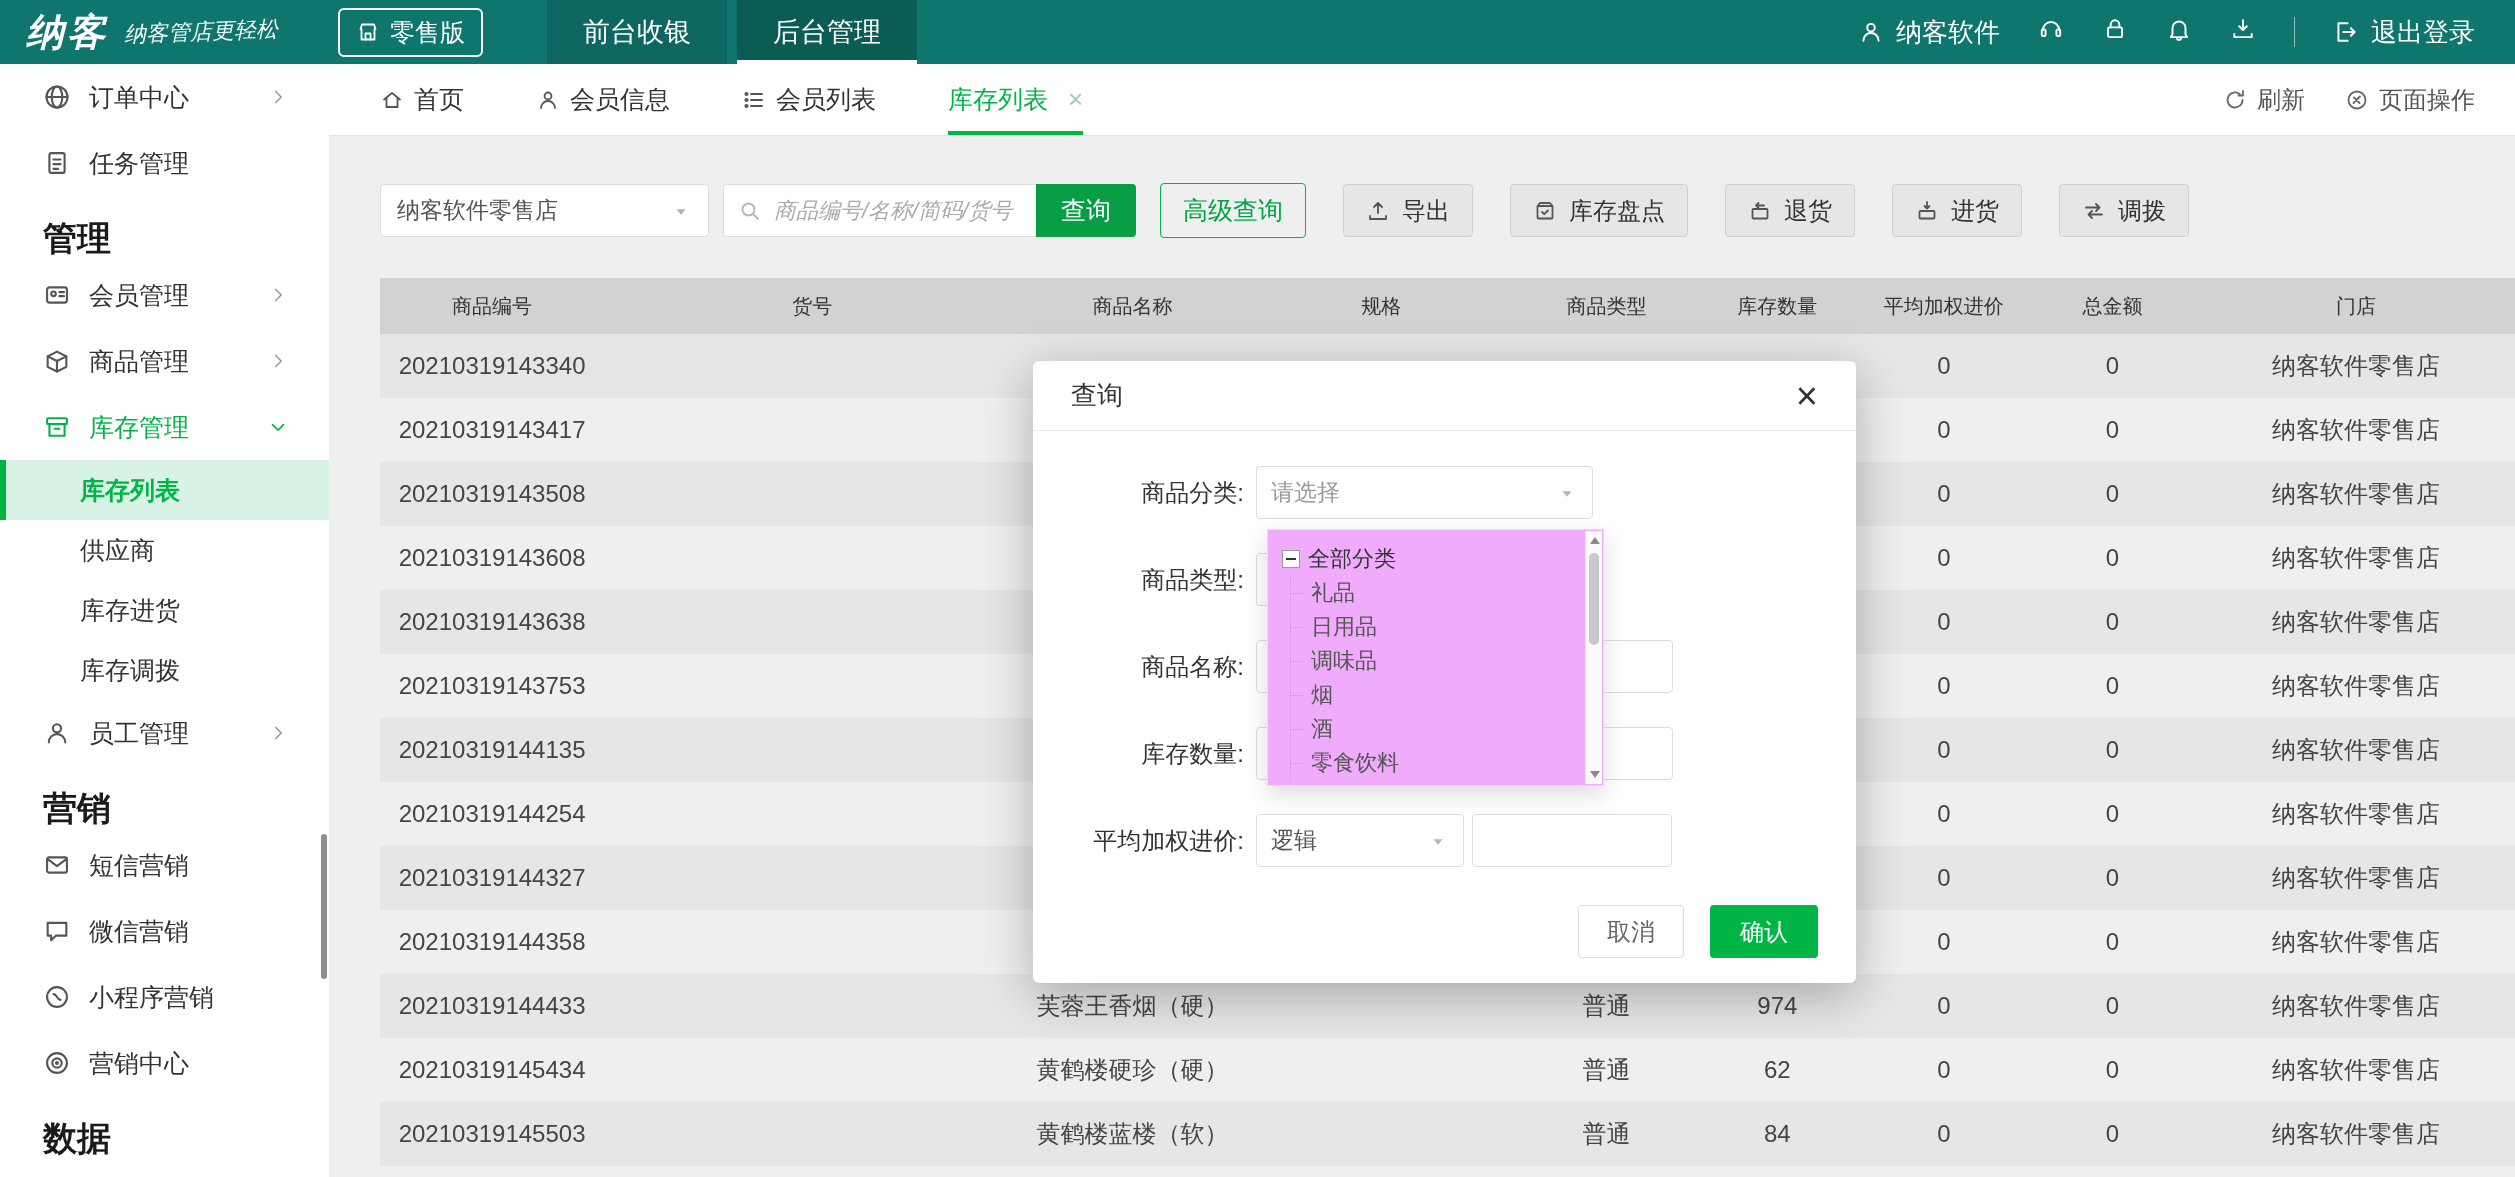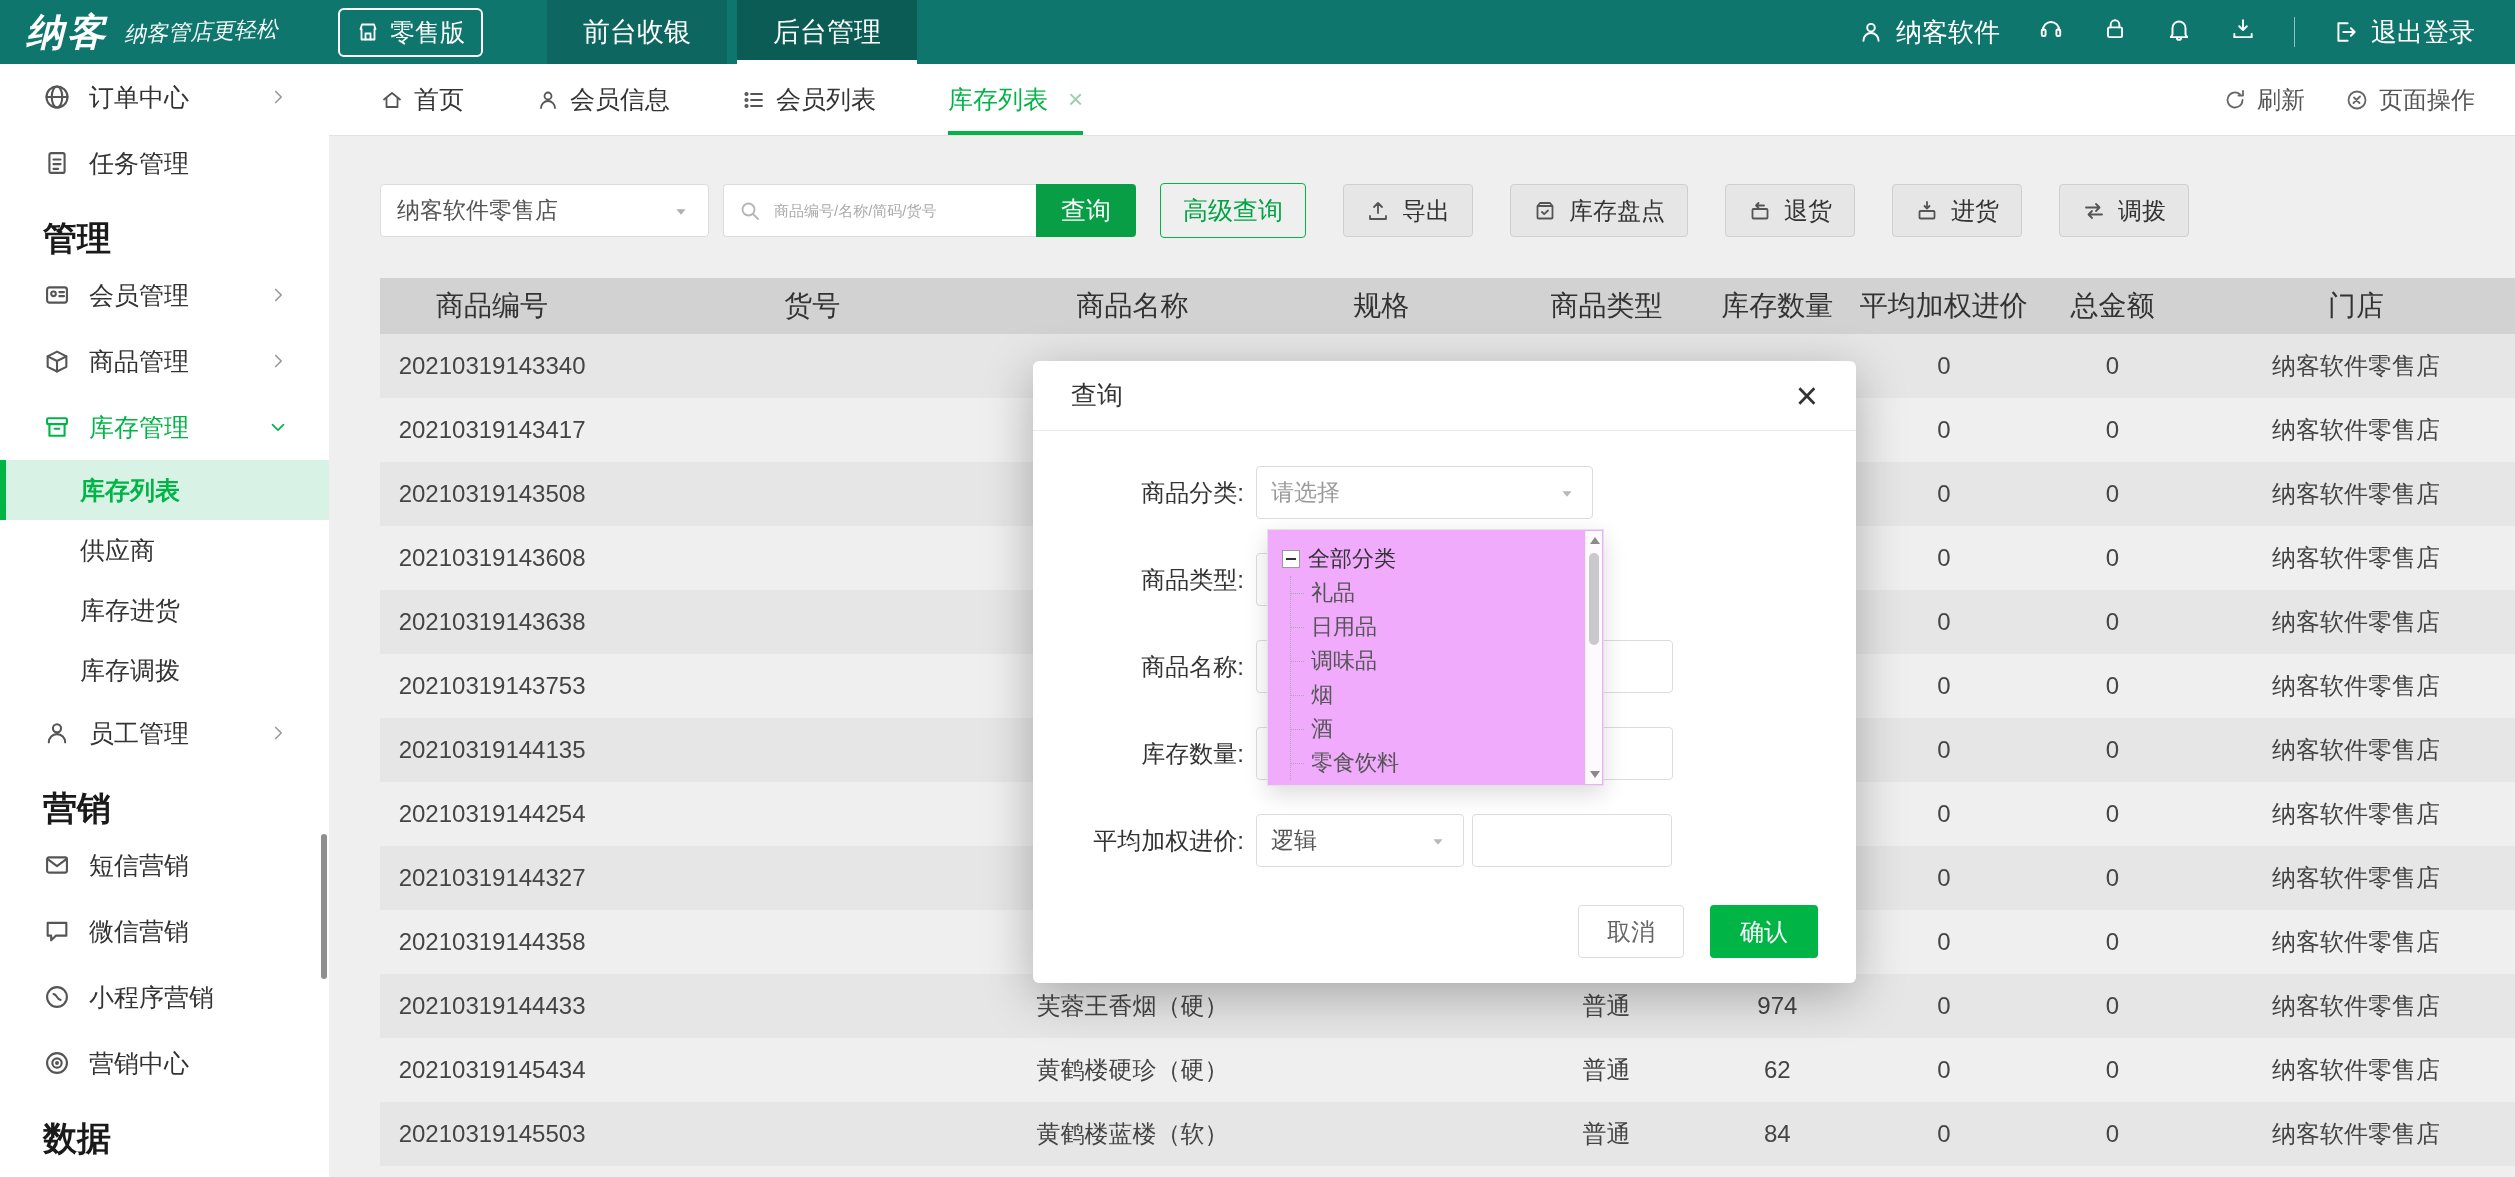--- a/index.html
+++ b/index.html
@@ -49,30 +49,30 @@
 
   .content{padding:48px 0 0 51px;}
 
   
   .toolbar{display:flex;align-items:center;height:53px;}
   .store-select{width:329px;height:53px;background:#fff;border:1px solid #dcdcdc;border-radius:4px;display:flex;align-items:center;padding:0 16px;font-size:23px;color:#555;box-sizing:border-box;cursor:pointer;}
   .store-select .caret{margin-left:auto;width:22px;height:22px;color:#b0b0b0;}
   .search-group{display:flex;margin-left:14px;height:53px;}
   .search-box{width:313px;height:53px;background:#fff;border:1px solid #dcdcdc;border-right:none;border-radius:4px 0 0 4px;display:flex;align-items:center;padding-left:14px;gap:10px;box-sizing:border-box;}
   .search-box .icon{width:24px;height:24px;color:#b5b5b5;}
-  .search-box input{border:none;outline:none;background:transparent;font-size:15px;width:250px;color:#6d28d9;font-family:inherit;}
+  .search-box input{border:none;outline:none;background:transparent;font-size:22px;width:250px;color:#6d28d9;font-family:inherit;font-style:italic;}
   .search-box input::placeholder{color:#aaa;}
   .btn-query{width:100px;height:53px;background:#089e45;color:#fff;border:none;border-radius:0 4px 4px 0;font-size:25px;cursor:pointer;font-family:inherit;}
   .btn-adv{margin-left:24px;height:53px;padding:0 22px;border:1px solid #00b546;color:#00a344;background:transparent;font-size:25px;border-radius:4px;display:flex;align-items:center;cursor:pointer;white-space:nowrap;}
   .btn-gray{margin-left:37px;height:53px;padding:0 22px;background:#e6e6e6;border:1px solid #cfcfcf;border-radius:4px;color:#333;font-size:24px;display:flex;align-items:center;gap:12px;cursor:pointer;white-space:nowrap;box-sizing:border-box;}
   .btn-gray .icon{width:24px;height:24px;color:#555;}
 
   
   .stock-table{margin-top:41px;width:2135px;}
-  .t-head{display:flex;height:56px;background:#d2d2d2;align-items:center;font-size:28px;color:#333;}
+  .t-head{display:flex;height:56px;background:#d2d2d2;align-items:center;font-size:20px;color:#333;}
   .t-row{display:flex;height:64px;align-items:center;font-size:24px;color:#444;}
   .t-row.odd{background:#e6e6e6;}
   .t-row.even{background:#efefef;}
   .t-cell{text-align:center;white-space:nowrap;overflow:hidden;box-sizing:border-box;}
 
   
   .modal{position:absolute;left:1033px;top:361px;width:823px;height:622px;background:#fff;border-radius:6px;
          box-shadow:0 12px 50px rgba(0,0,0,0.28);z-index:80;}
   .modal-header{height:70px;display:flex;align-items:center;padding:0 38px;border-bottom:1px solid #ececec;font-size:26px;color:#333;box-sizing:border-box;}
   .modal-close{margin-left:auto;font-size:38px;color:#333;cursor:pointer;line-height:1;}

